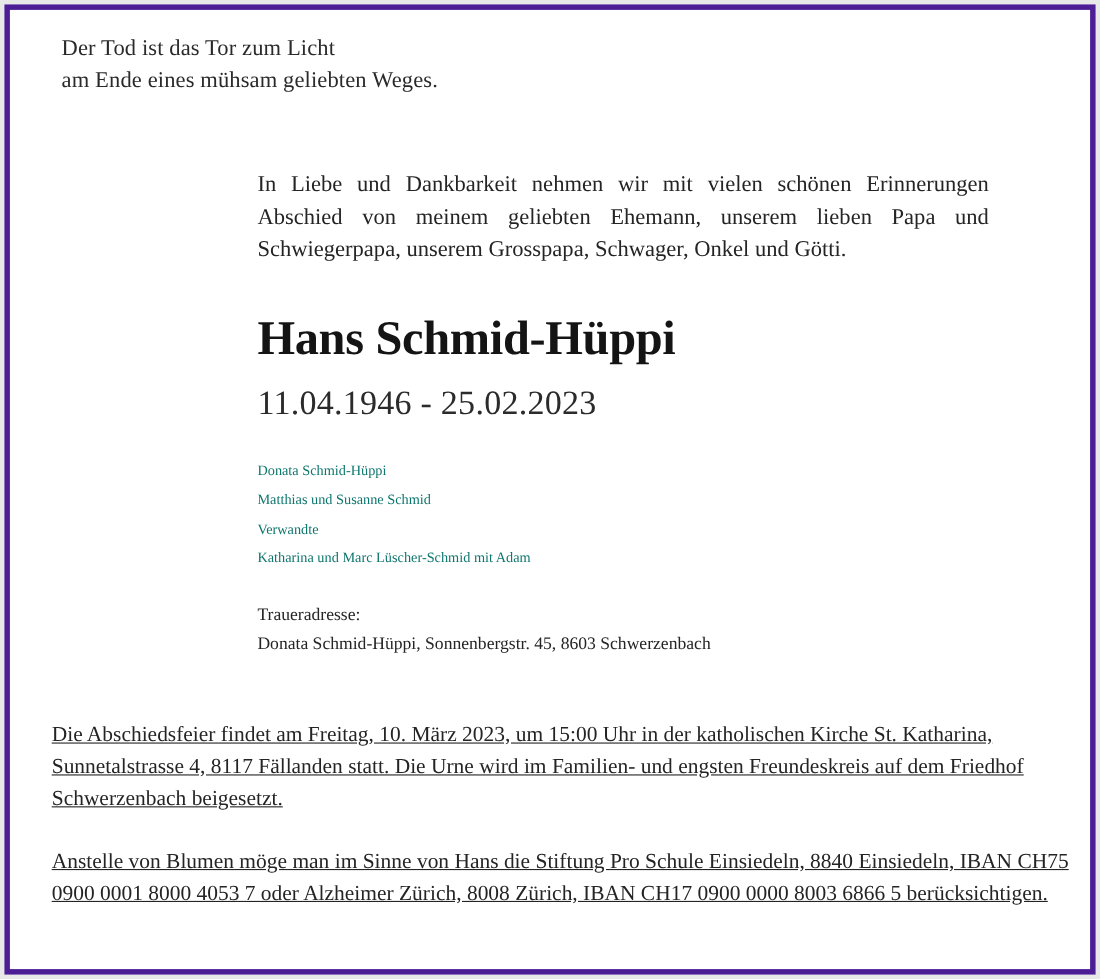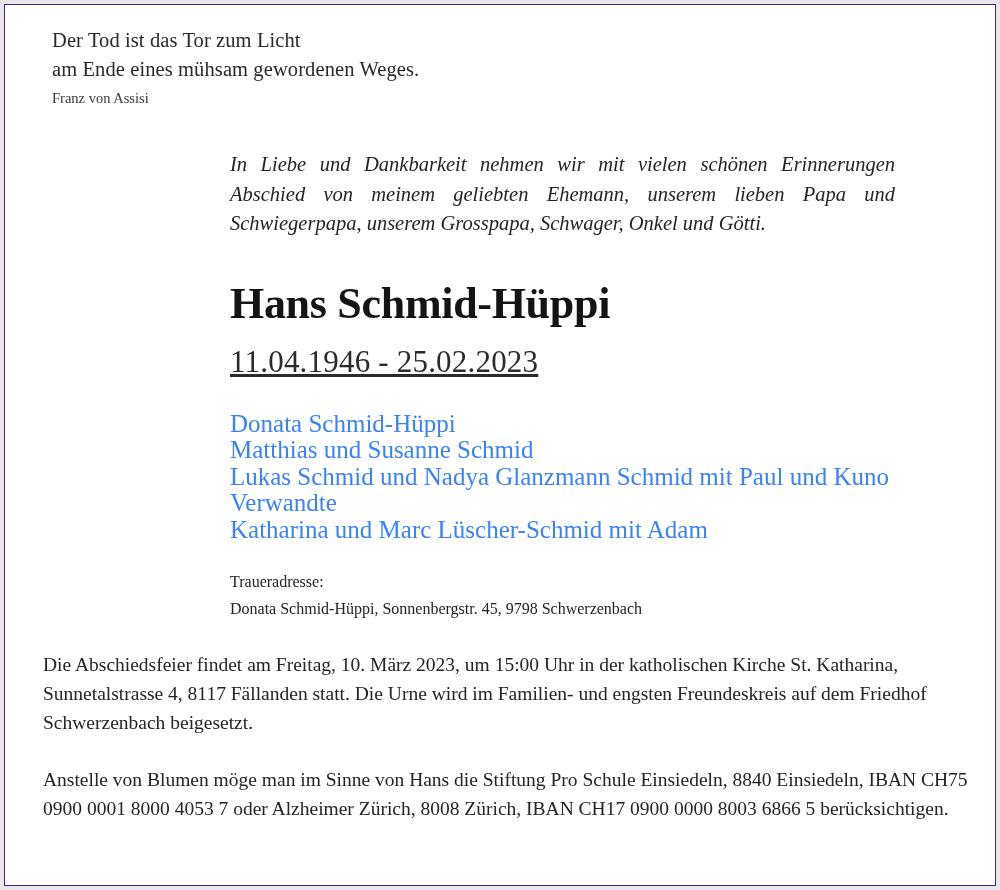--- a/index.html
+++ b/index.html
@@ -13,21 +13,21 @@
     font-family: "Liberation Serif", "DejaVu Serif", serif;
     overflow: hidden;
   }
 
   .page-frame {
     position: absolute;
     left: 4px;
     top: 4px;
     width: 992px;
     height: 882px;
-    border: 1px solid #4c1d95;
+    border: 5px solid #4c1d95;
     background: #ffffff;
     box-sizing: border-box;
   }
 
   .page-inner {
     position: relative;
     width: 100%;
     height: 100%;
     box-sizing: border-box;
   }
@@ -60,53 +60,51 @@
     width: 665px;
   }
 
   .intro-paragraph {
     font-size: 20.5px;
     line-height: 29.5px;
     color: #242424;
     text-align: justify;
     text-justify: inter-word;
     margin: 0;
-    font-style: italic;
   }
 
   .deceased-name {
     font-size: 44px;
     font-weight: bold;
     line-height: 1.05;
     color: #141414;
     margin: 0;
     padding-top: 42px;
     letter-spacing: -0.3px;
   }
 
   .deceased-dates {
     font-size: 31px;
     line-height: 1.1;
     color: #2b2b2b;
     margin: 0;
     padding-top: 18px;
     letter-spacing: 0.2px;
-    text-decoration: underline;
   }
 
   .survivors {
     margin: 0;
     padding: 0;
     list-style: none;
     padding-top: 32px;
   }
   .survivor-line {
-    font-size: 25px;
+    font-size: 13px;
     line-height: 26.5px;
-    color: #3b82f6;
+    color: #0f766e;
   }
 
   .mourning-address {
     padding-top: 26px;
   }
   .mourning-line {
     font-size: 16px;
     line-height: 26.5px;
     color: #242424;
   }
@@ -116,56 +114,55 @@
     position: absolute;
     left: 38px;
     top: 645px;
     width: 925px;
   }
   .closing-paragraph {
     font-size: 19.5px;
     line-height: 29px;
     color: #242424;
     margin: 0;
+    text-decoration: underline;
   }
   .closing-paragraph + .closing-paragraph {
     margin-top: 28px;
   }
 </style>
 </head>
 <body>
 
 <div class="page-frame">
   <div class="page-inner">
 
     <div class="quote-block">
       <div class="quote-line">Der Tod ist das Tor zum Licht</div>
-      <div class="quote-line">am Ende eines mühsam gewordenen Weges.</div>
-      <div class="quote-attribution">Franz von Assisi</div>
+      <div class="quote-line">am Ende eines mühsam geliebten Weges.</div>
     </div>
 
     <div class="center-block">
 
       <p class="intro-paragraph">In Liebe und Dankbarkeit nehmen wir mit vielen schönen Erinnerungen Abschied von meinem geliebten Ehemann, unserem lieben Papa und Schwiegerpapa, unserem Grosspapa, Schwager, Onkel und Götti.</p>
 
       <h1 class="deceased-name">Hans Schmid-Hüppi</h1>
 
       <div class="deceased-dates">11.04.1946 - 25.02.2023</div>
 
       <ul class="survivors">
         <li class="survivor-line">Donata Schmid-Hüppi</li>
         <li class="survivor-line">Matthias und Susanne Schmid</li>
-        <li class="survivor-line">Lukas Schmid und Nadya Glanzmann Schmid mit Paul und Kuno</li>
         <li class="survivor-line">Verwandte</li>
         <li class="survivor-line">Katharina und Marc Lüscher-Schmid mit Adam</li>
       </ul>
 
       <div class="mourning-address">
         <div class="mourning-line">Traueradresse:</div>
-        <div class="mourning-line">Donata Schmid-Hüppi, Sonnenbergstr. 45, 9798 Schwerzenbach</div>
+        <div class="mourning-line">Donata Schmid-Hüppi, Sonnenbergstr. 45, 8603 Schwerzenbach</div>
       </div>
 
     </div>
 
     <div class="closing-block">
       <p class="closing-paragraph">Die Abschiedsfeier findet am Freitag, 10. März 2023, um 15:00 Uhr in der katholischen Kirche St. Katharina, Sunnetalstrasse 4, 8117 Fällanden statt. Die Urne wird im Familien- und engsten Freundeskreis auf dem Friedhof Schwerzenbach beigesetzt.</p>
       <p class="closing-paragraph">Anstelle von Blumen möge man im Sinne von Hans die Stiftung Pro Schule Einsiedeln,  8840 Einsiedeln, IBAN CH75 0900 0001 8000 4053 7 oder Alzheimer Zürich, 8008 Zürich, IBAN CH17 0900 0000 8003 6866 5 berücksichtigen.</p>
     </div>
 
   </div>

